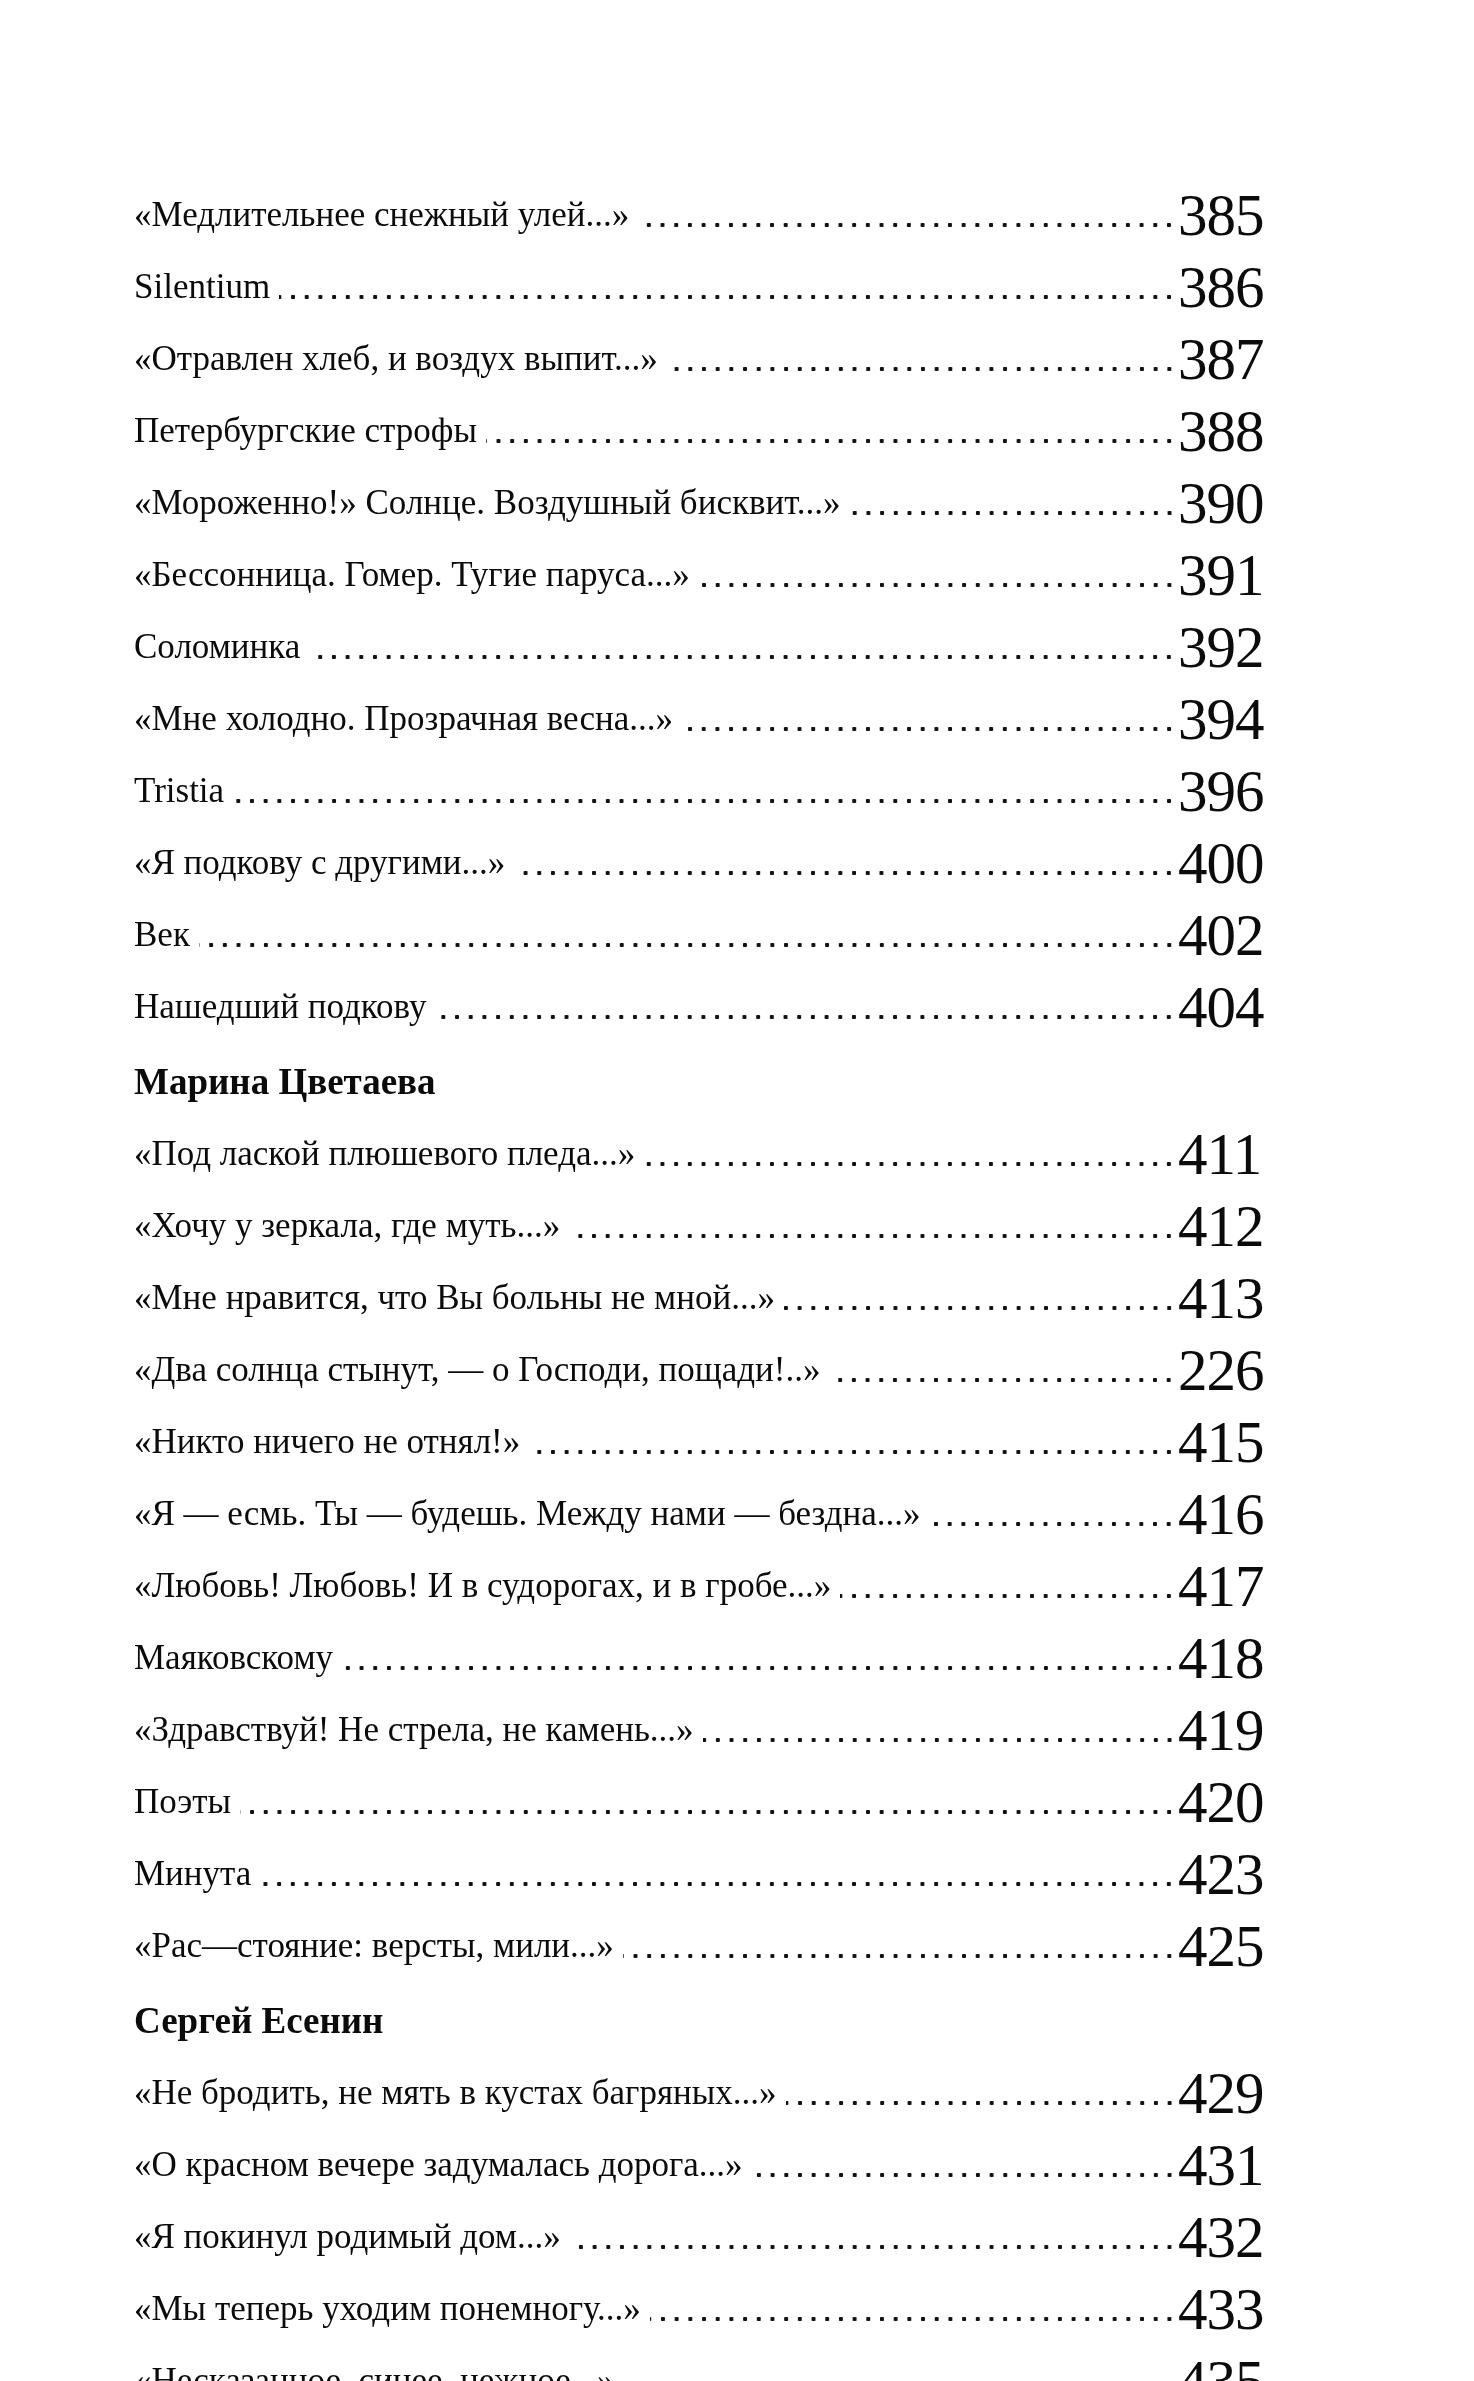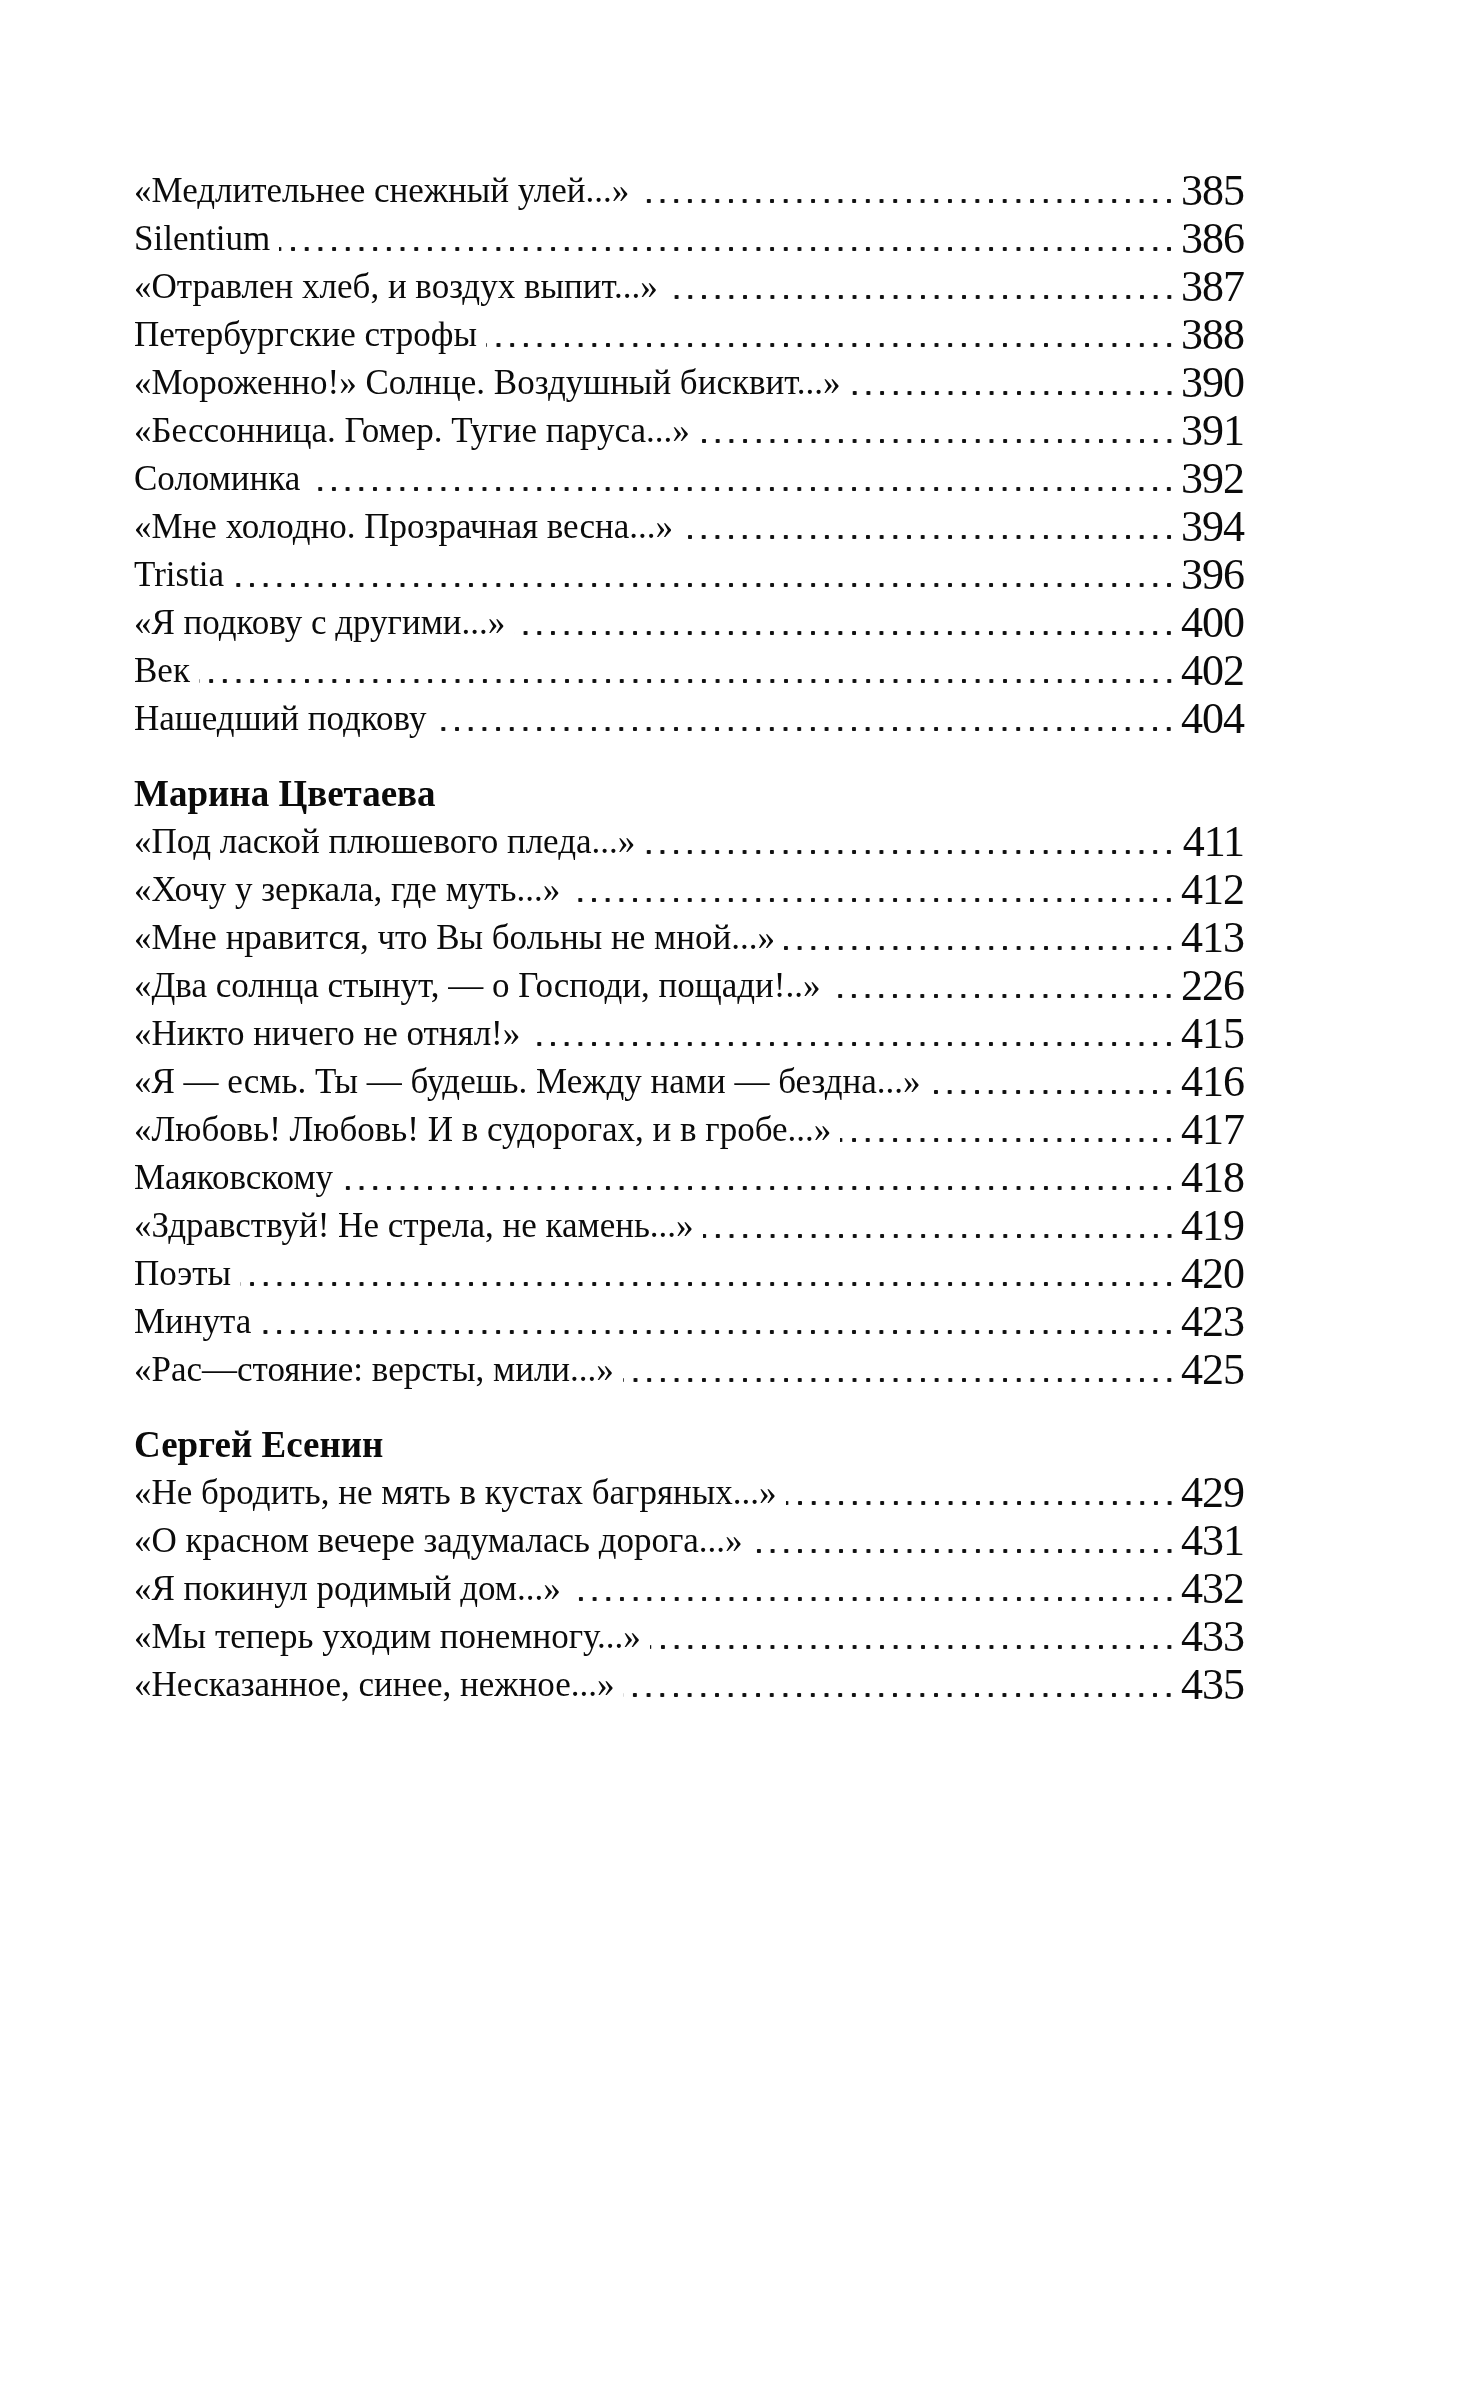--- a/index.html
+++ b/index.html
@@ -25,39 +25,40 @@
     left: 134px;
     top: 167px;
     width: 1110px;
   }
   .toc-row {
     display: flex;
     align-items: flex-end;
     line-height: 48px;
     font-size: 35px;
     white-space: nowrap;
+    margin-top: 24px;
   }
   .toc-title {
     flex: 0 0 auto;
   }
   .leader {
     flex: 1 1 auto;
     align-self: stretch;
     min-width: 14px;
     margin-left: 9px;
     background-image: radial-gradient(circle, #111111 2px, rgba(0,0,0,0) 2.5px);
     background-size: 13.7px 6px;
     background-repeat: repeat-x;
     background-position: right 2px bottom 11px;
   }
   .pagenum {
     flex: 0 0 auto;
     width: 66px;
     text-align: right;
-    font-size: 44px;
+    font-size: 59px;
     letter-spacing: -1px;
   }
   .toc-heading {
     margin-top: 27px;
     line-height: 48px;
     font-size: 37px;
     font-weight: bold;
     white-space: nowrap;
   }
 </style>

